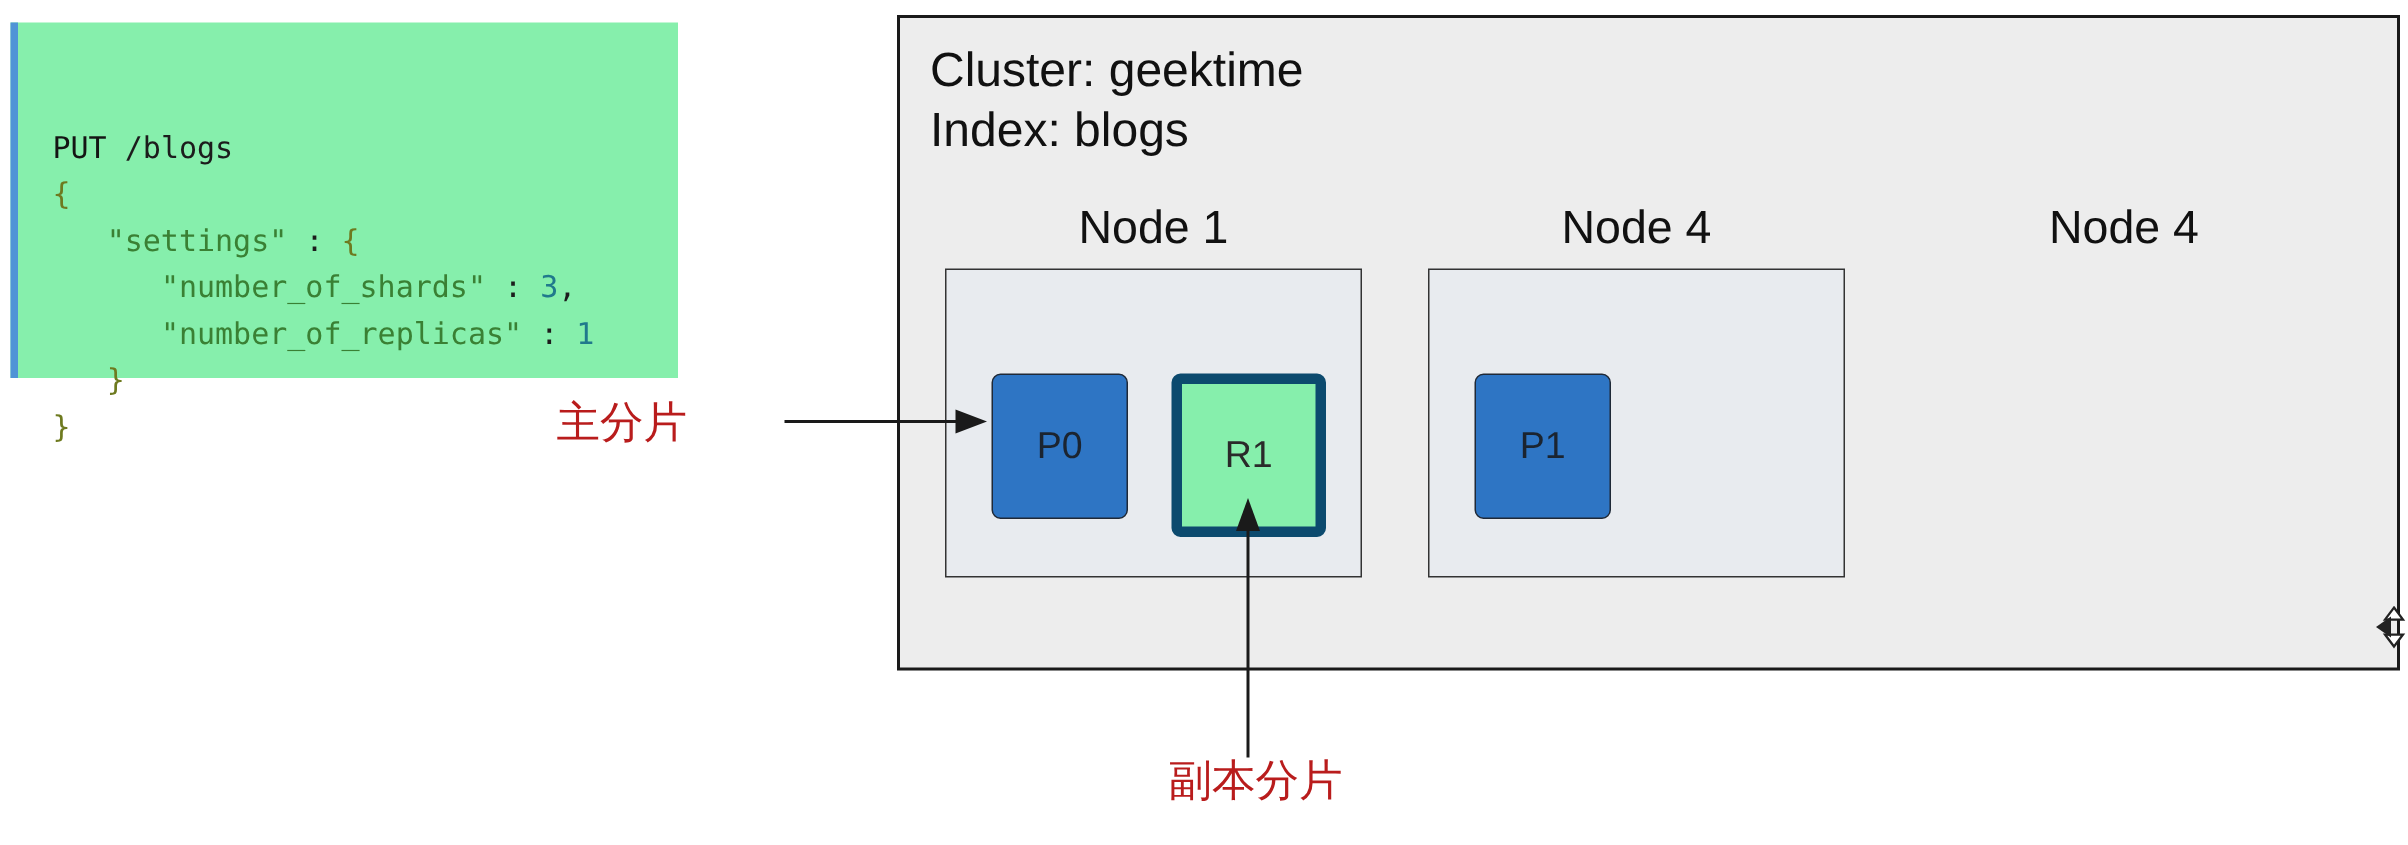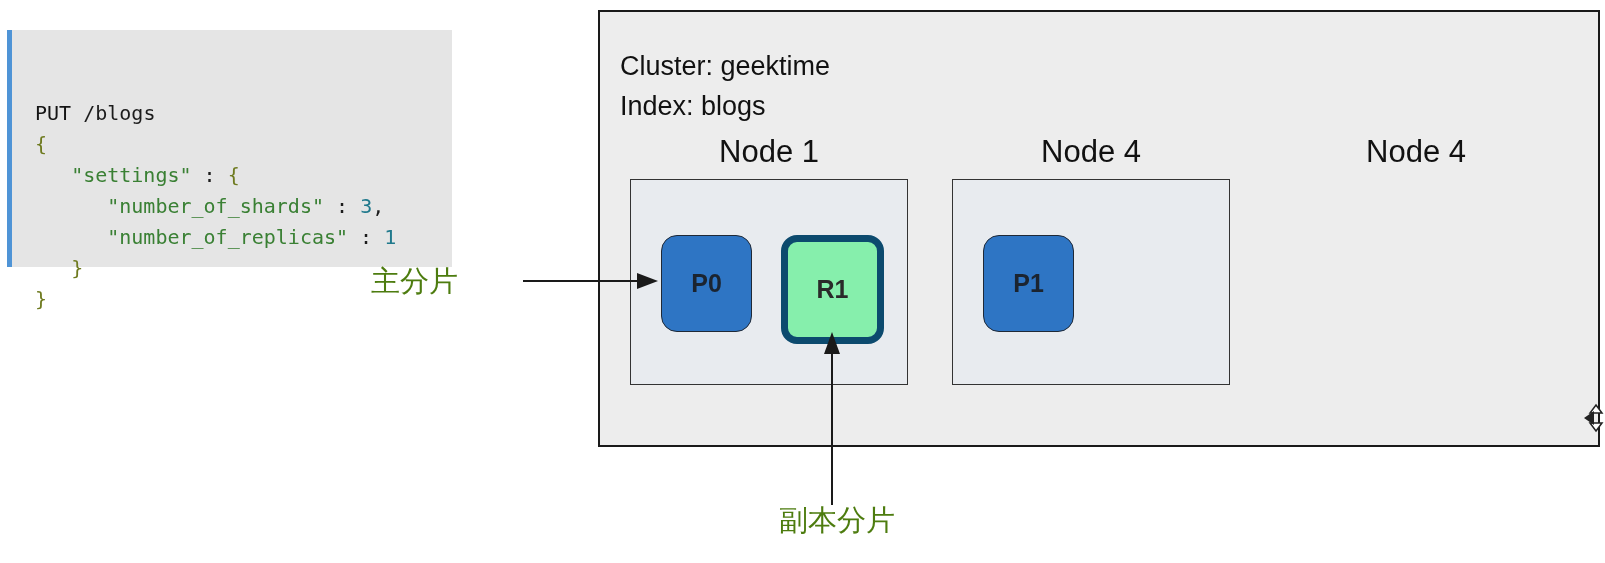--- a/index.html
+++ b/index.html
@@ -3,69 +3,68 @@
 <meta charset="utf-8">
 <style>
   html,body{margin:0;padding:0;}
   body{
     width:1605px;height:563px;position:relative;background:#ffffff;
     font-family:"Liberation Sans", sans-serif;color:#111;overflow:hidden;
   }
 
   
   .code-block{
-    position:absolute;left:7px;top:30px;width:417px;height:225px;
-    background:#e5e5e5;border-left:5px solid #4f94d6;
+    position:absolute;left:7px;top:15px;width:417px;height:225px;
+    background:#86efac;border-left:5px solid #4f94d6;
     padding:6px 0 6px 23px;
     font-family:"DejaVu Sans Mono","Liberation Mono",monospace;
     font-size:20px;line-height:31px;white-space:pre;
   }
   .code-line{white-space:pre;}
   .tok-keyword{color:#141414;}
   .tok-plain{color:#1c1c1c;}
   .tok-string{color:#3a8034;}
   .tok-brace{color:#6e7a1f;}
   .tok-number{color:#20798c;}
 
   
   .cluster-box{
     position:absolute;left:598px;top:10px;width:998px;height:433px;
     background:#ededed;border:2px solid #1a1a1a;
   }
   .cluster-title{
     position:absolute;left:20px;top:14px;
-    font-size:27px;line-height:40px;color:#111;margin-top:20px;
+    font-size:32px;line-height:40px;color:#111;
   }
   .node-label{
     position:absolute;top:122px;width:278px;text-align:center;
     font-size:31px;color:#111;
   }
   .node-box{
     position:absolute;top:167px;width:276px;height:204px;
     background:#e8ebef;border:1px solid #333;
   }
   .nl-1,.nb-1{left:30px;}
   .nl-2,.nb-2{left:352px;}
   .nl-3,.nb-3{left:677px;}
 
   .shard{
-    position:absolute;top:55px;width:89px;height:95px;
-    border-radius:16px;display:flex;align-items:center;justify-content:center;
+    position:absolute;top:69px;width:89px;height:95px;
+    border-radius:6px;display:flex;align-items:center;justify-content:center;
     font-size:25px;
-    font-weight:bold;
   }
   .shard.primary{
     left:30px;background:#2e75c4;border:1px solid #1f2937;color:#1b2430;
   }
   .shard.replica{
     left:150px;background:#86efac;border:7px solid #0c4a6e;color:#2a2a2a;
   }
 
   
-  .anno-label{position:absolute;font-size:29px;color:#4d7c0f;white-space:nowrap;}
+  .anno-label{position:absolute;font-size:29px;color:#b91c1c;white-space:nowrap;}
   .anno-primary{left:371px;top:262px;}
   .anno-replica{left:779px;top:501px;}
 
   .arrow-overlay{
     position:absolute;left:0;top:0;width:1605px;height:563px;
     pointer-events:none;
   }
   .cursor-icon{position:absolute;left:1581px;top:397px;pointer-events:none;}
 </style>
 </head>

